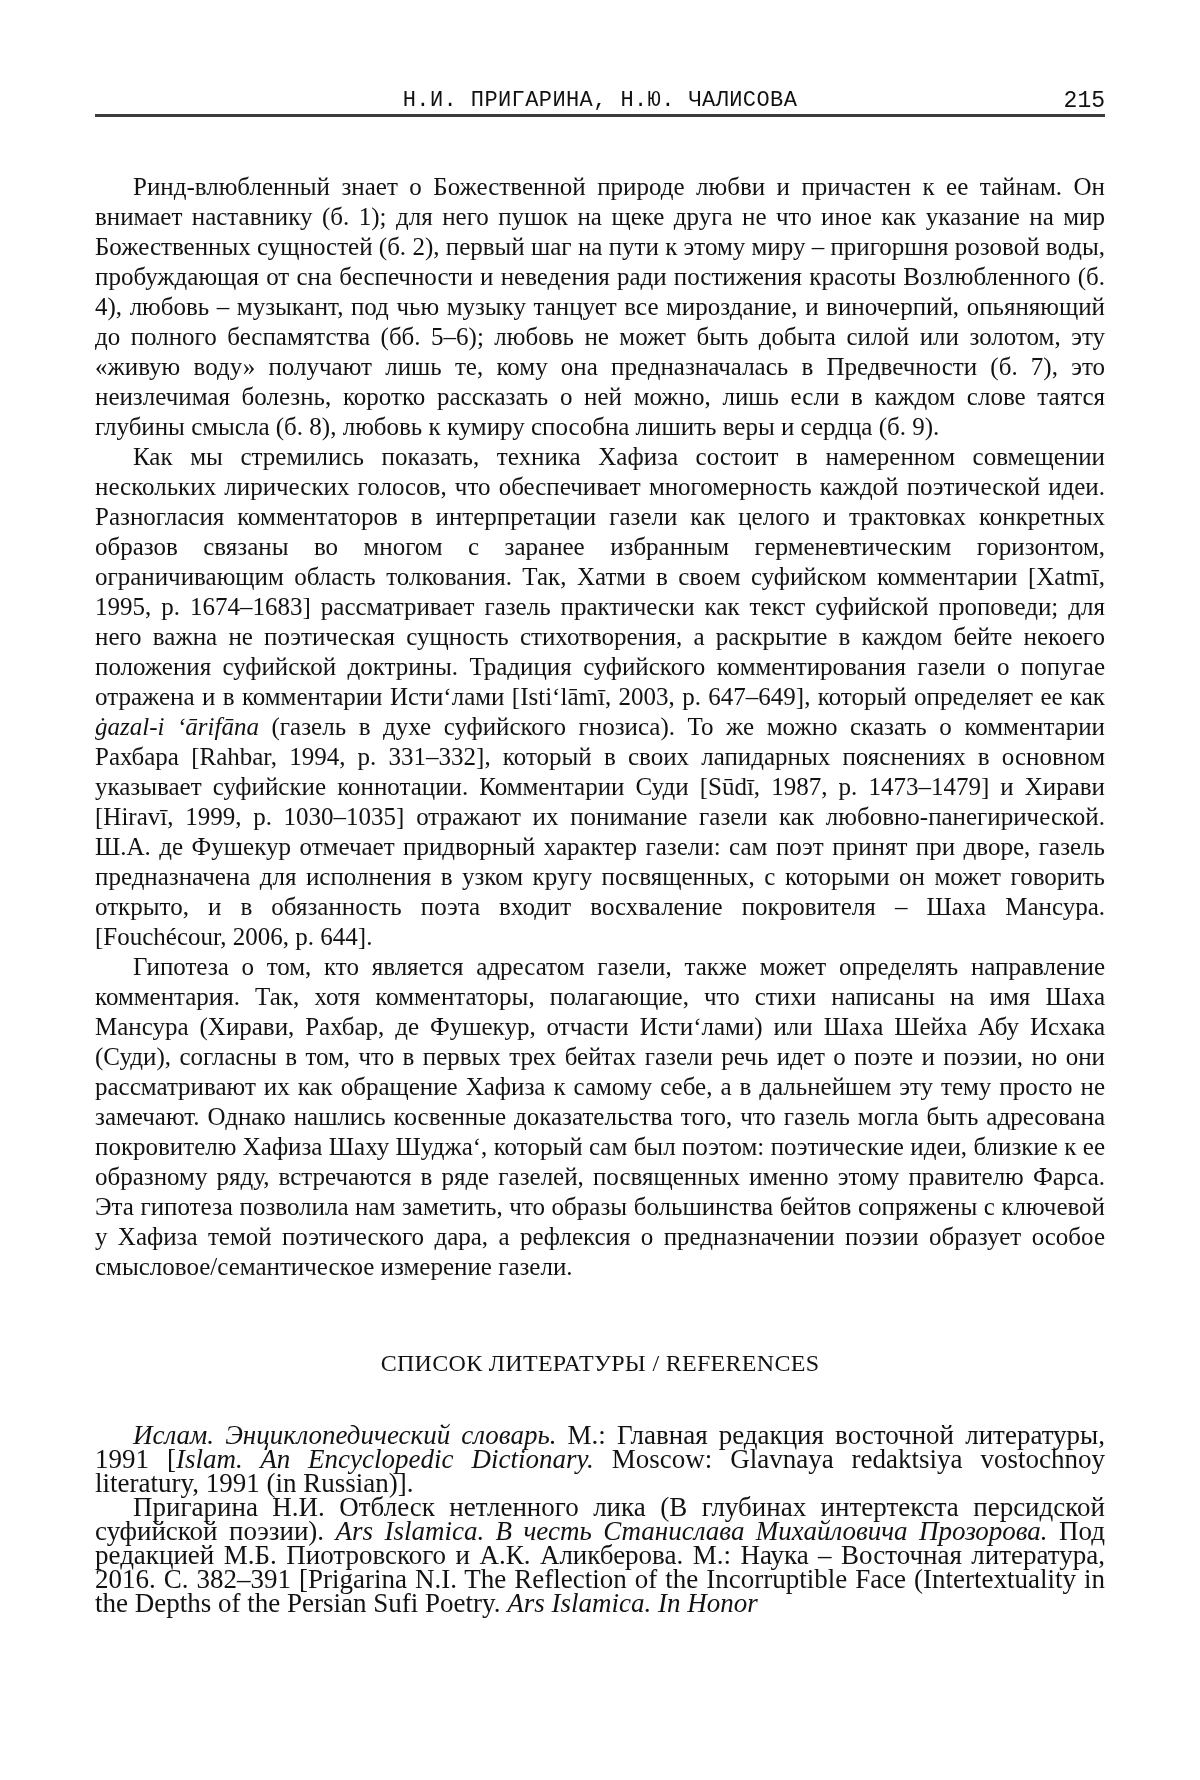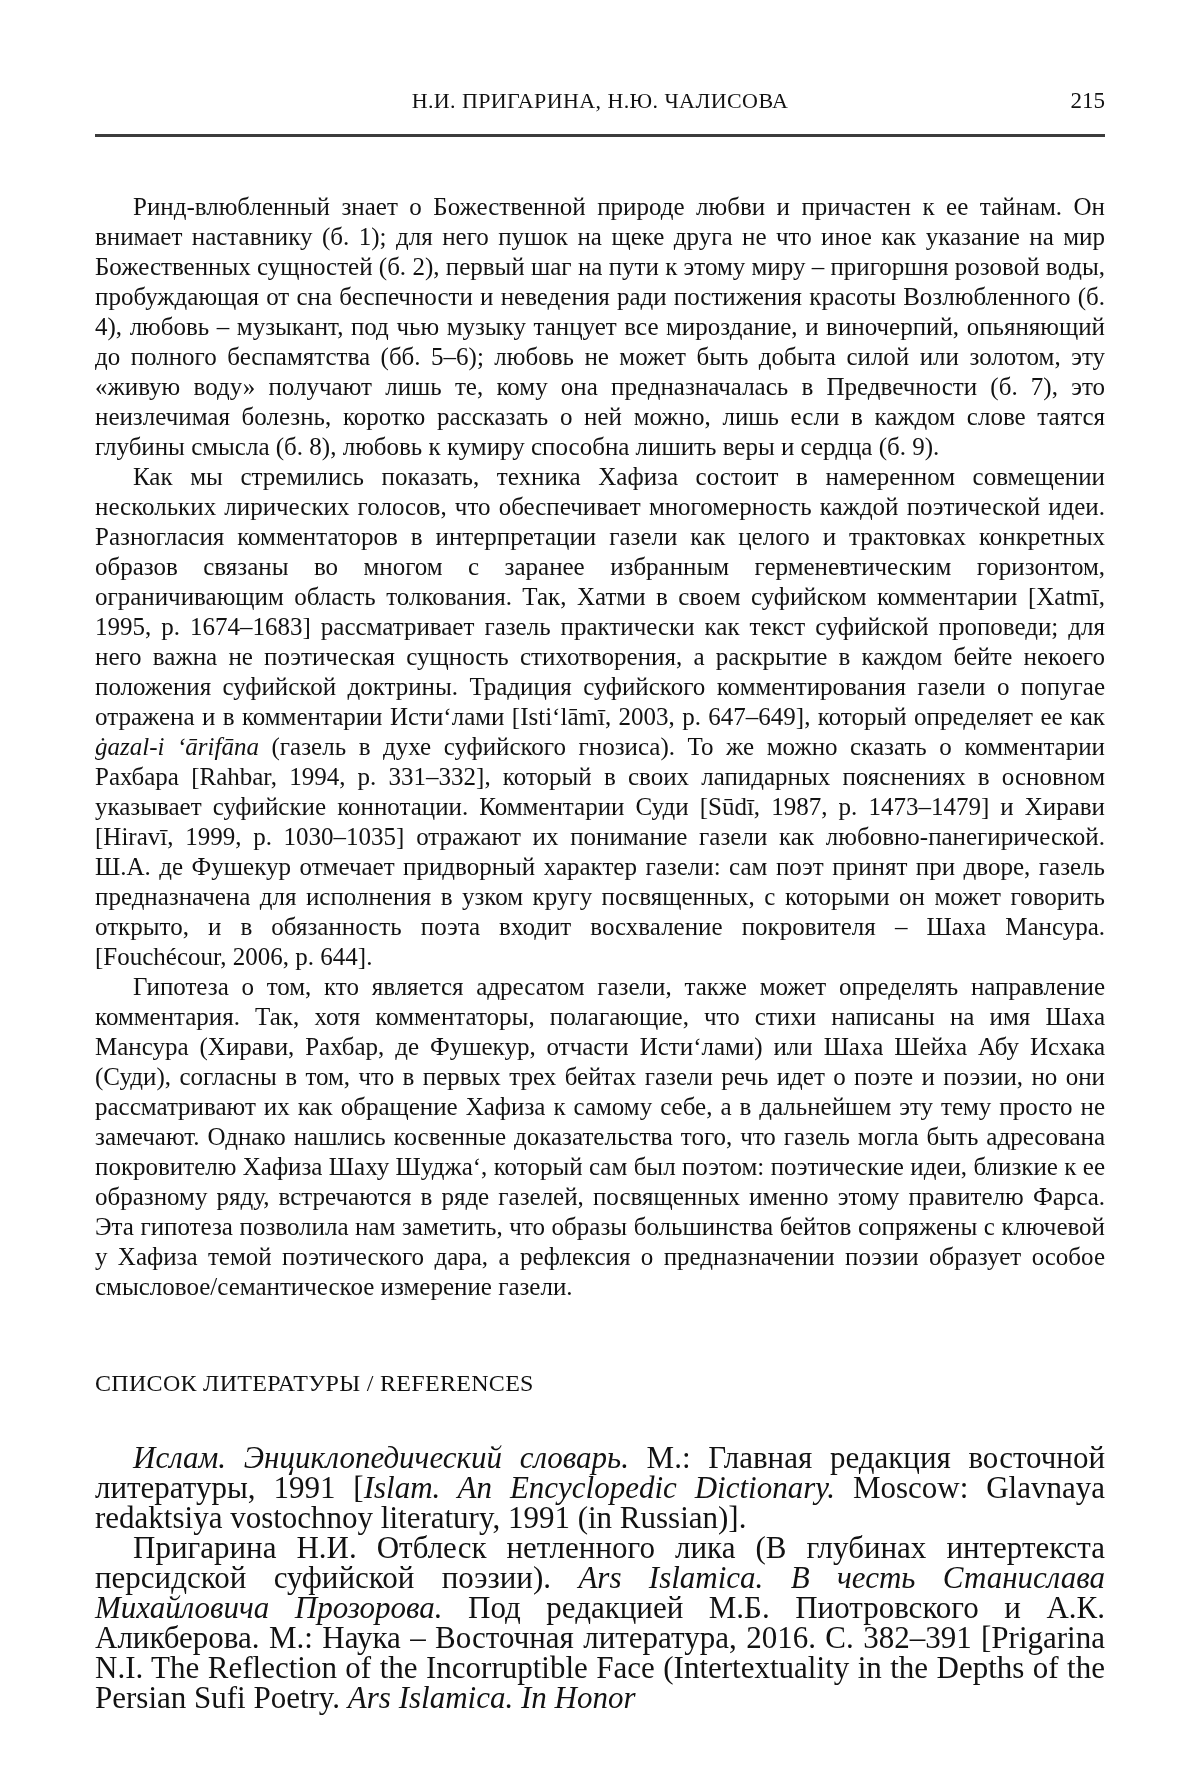--- a/index.html
+++ b/index.html
@@ -12,22 +12,23 @@
     font-family:"Liberation Serif", "DejaVu Serif", serif;
     overflow:hidden;
   }
   .content {
     position:absolute;
     left:95px; top:88px;
     width:1010px;
   }
   .running-head {
     position:relative;
-    padding-bottom:20px;
+    padding-bottom:0;
     border-bottom:3px solid #3c3c3c;
+    font-family:Liberation Mono, monospace;
   }
   .running-head-title {
     text-align:center;
     font-size:22px;
     line-height:26px;
     letter-spacing:0.4px;
   }
   .running-head-pagenum {
     position:absolute;
     right:0; top:0;
@@ -40,28 +41,28 @@
     line-height:30px;
     text-align:justify;
     hyphens:auto;
   }
   .body-text p, .refs p {
     margin:0;
     text-indent:38px;
   }
   .refs-heading {
     margin-top:68px;
-    text-align:left;
+    text-align:center;
     font-size:24px;
     letter-spacing:0.3px;
   }
   .refs {
     margin-top:46px;
-    font-size:31px;
-    line-height:30px;
+    font-size:27px;
+    line-height:24px;
     text-align:justify;
     hyphens:auto;
   }
   .it { font-style:italic;margin-top:32px; }
 </style>
 </head>
 <body>
 
 <div class="page">
   <div class="content">

